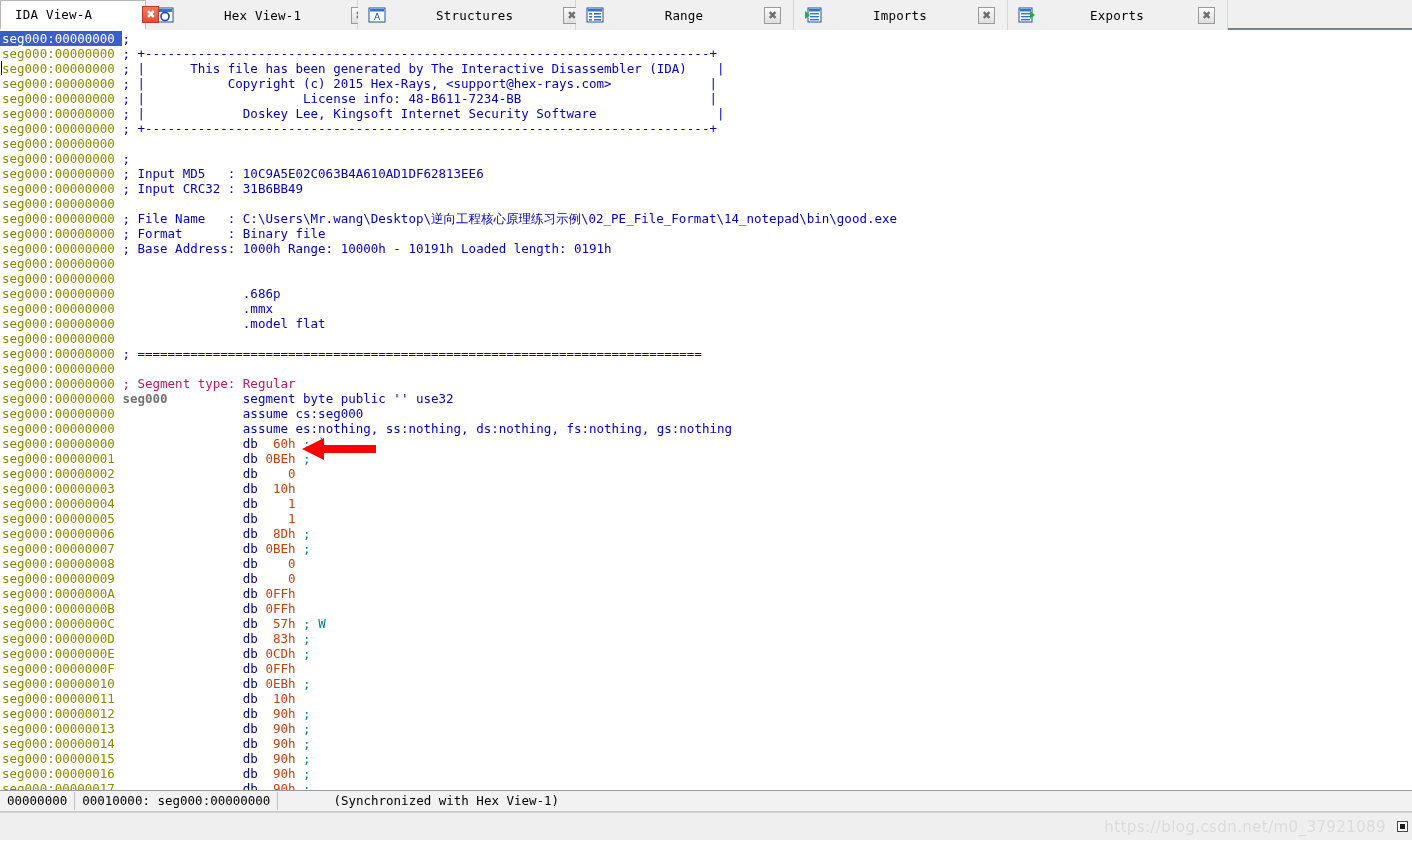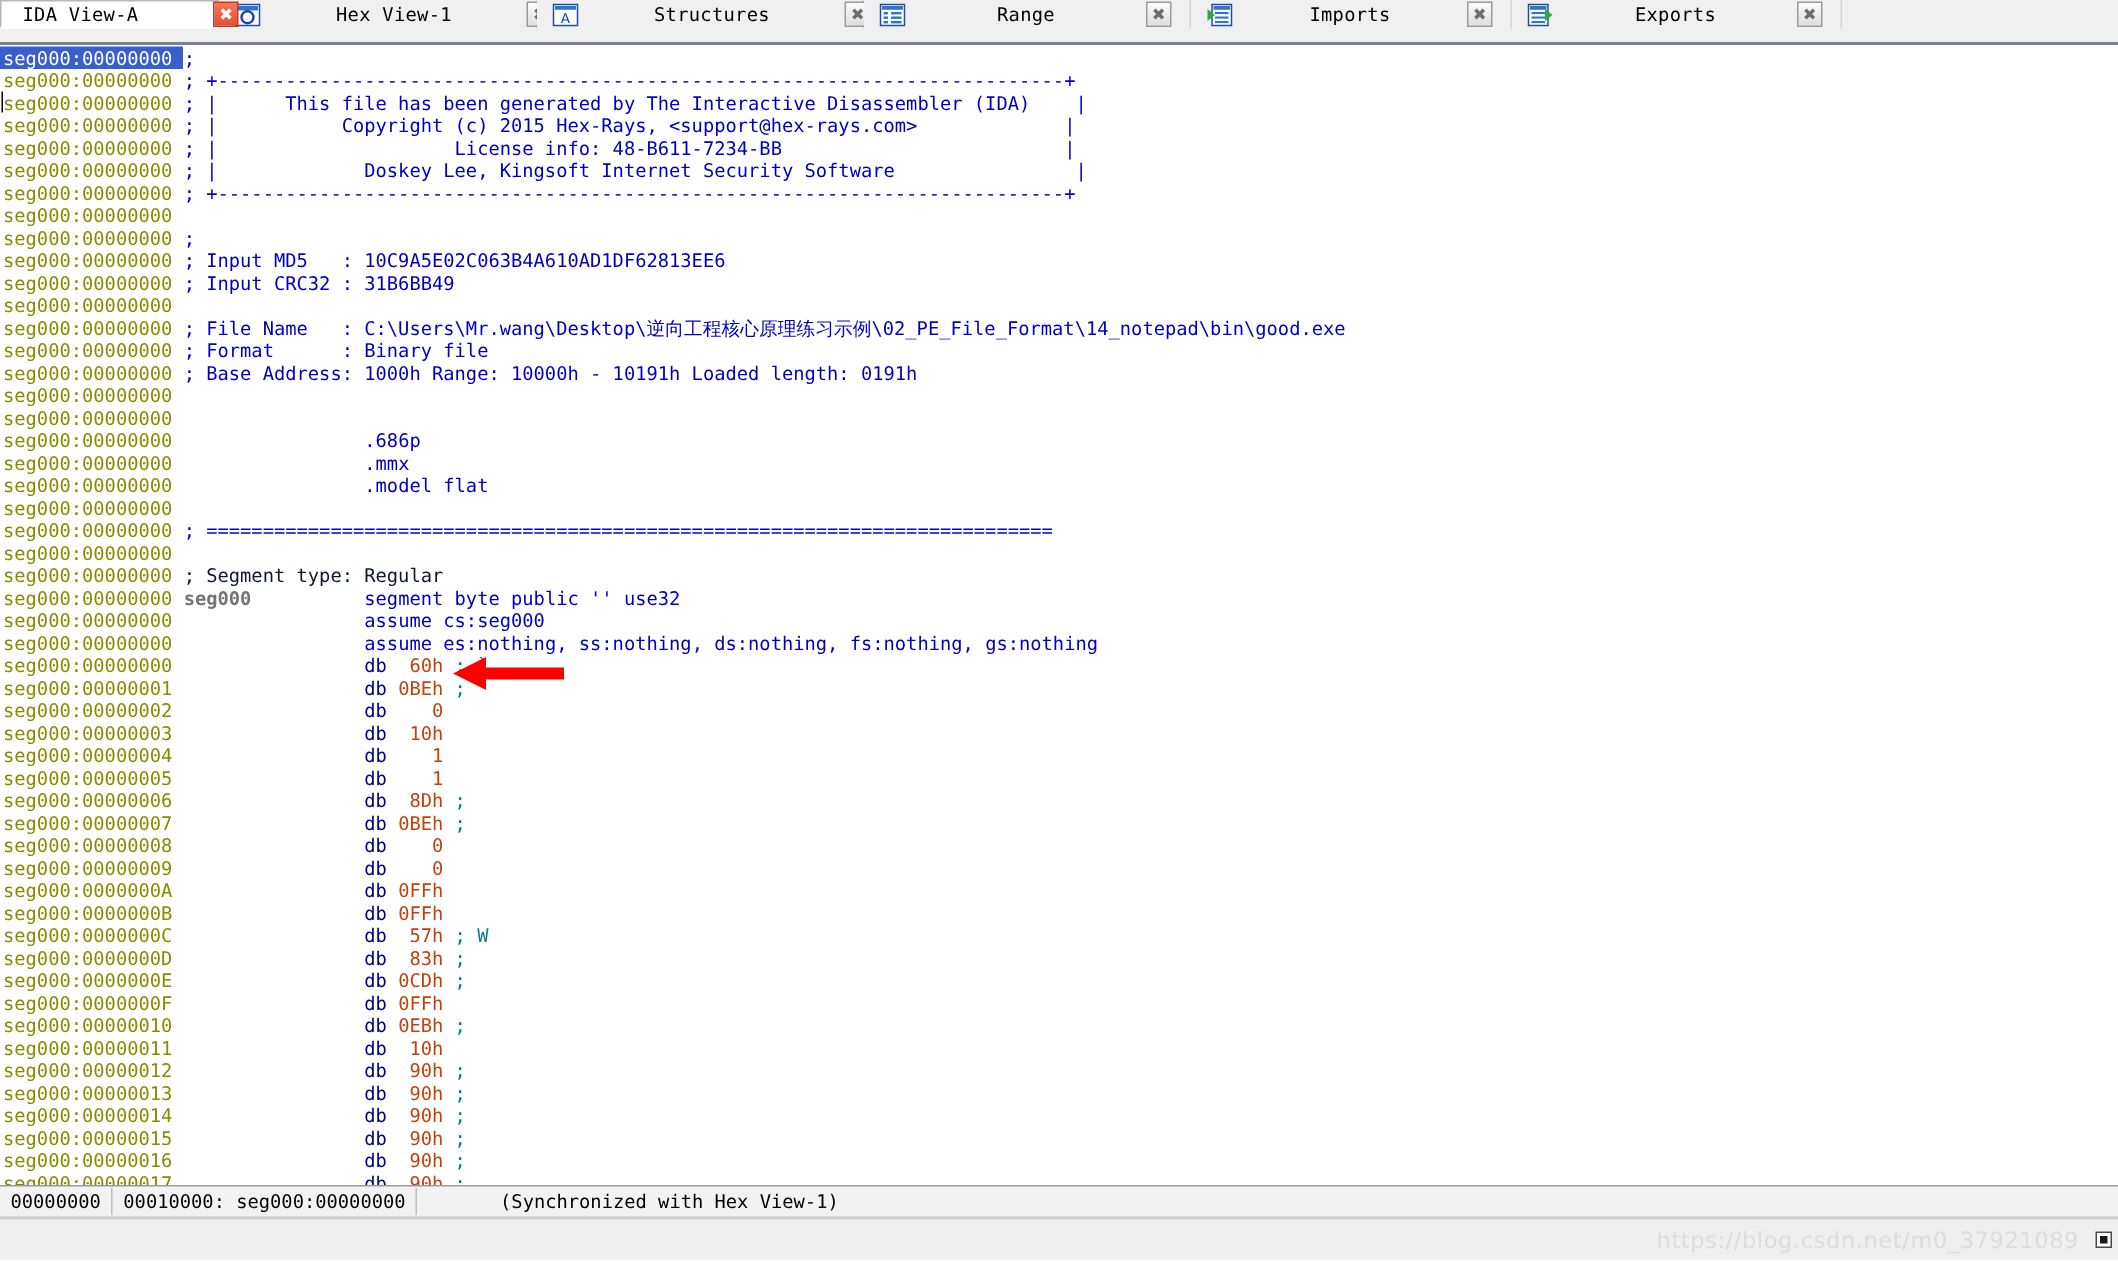--- a/index.html
+++ b/index.html
@@ -16,21 +16,21 @@
     display: flex;
     align-items: stretch;
     height: 30px;
     background: #f0f0f0;
     border-bottom: 2px solid #7a8290;
     font-family: "DejaVu Sans Mono", monospace;
   }
   .tab {
     display: flex;
     align-items: center;
-    height: 19px;
+    height: 30px;
     position: relative;
     padding: 0 4px;
     border-right: 1px solid #d6d6d6;
     background: #f0f0f0;
     color: #000;
     font-size: 12.5px;
     white-space: nowrap;
     gap: 36px;
   }
   .tab.active {
@@ -110,21 +110,21 @@
     background: #3a5fcd;
   }
   .caret {
     position: absolute;
     left: 1px; top: 31px;
     width: 1px; height: 14px;
     background: #000;
   }
   .body  { flex: 1 1 auto; }
   .cmt   { color: #0000c0; }      
-  .cmtg  { color: #0f172a; }      
+  .cmtg  { color: #be185d; }      
   .kw    { color: #0000c0; }      
   .name  { color: #737373; font-weight: bold; }      
   .mn    { color: #000080; }      
   .num   { color: #c2410c; }      
   .scmt  { color: #008080; }      
 
   
   #arrow { position: absolute; left: 300px; top: 405px; }
 
   

